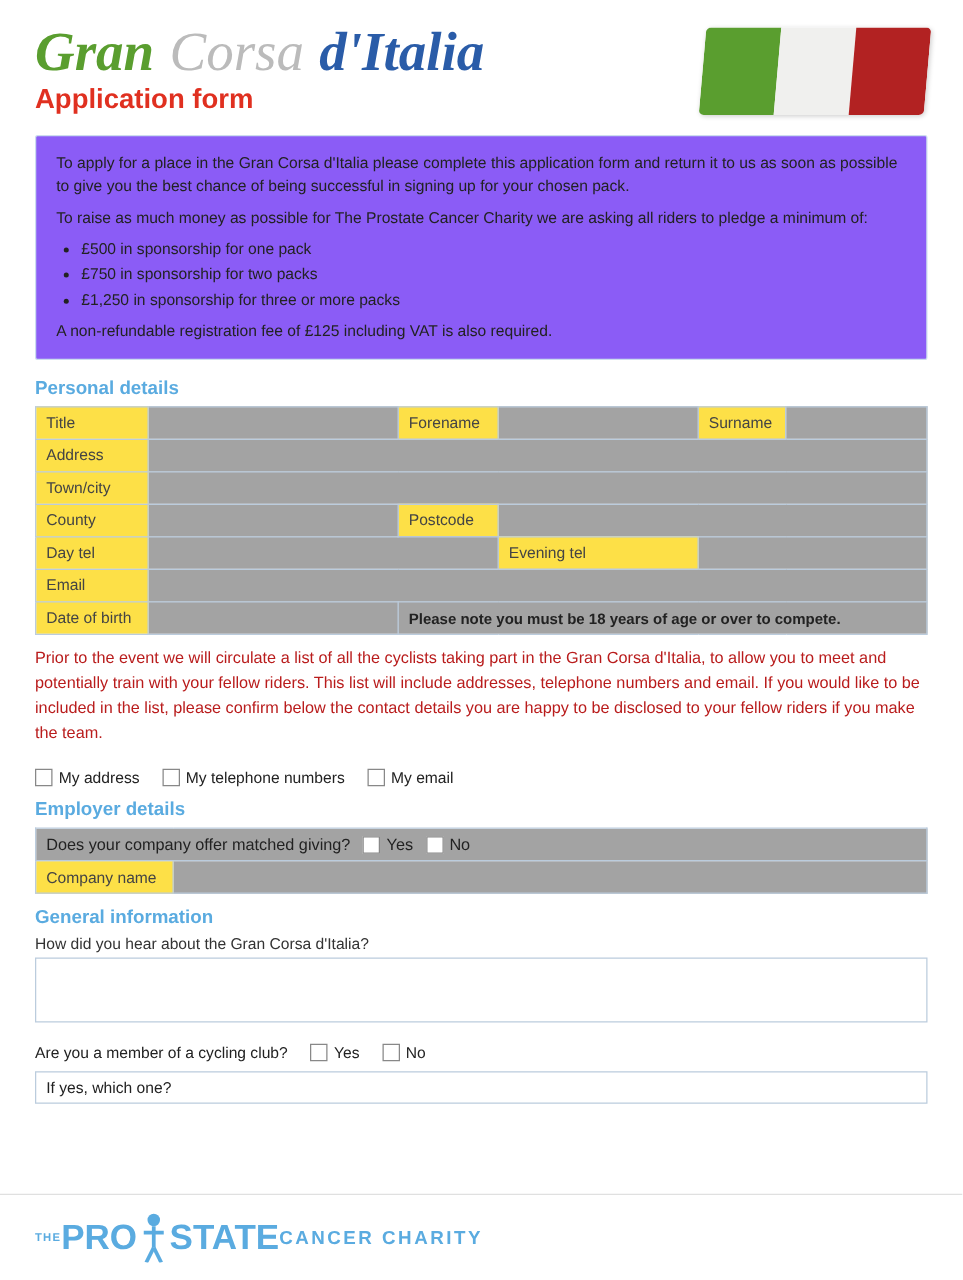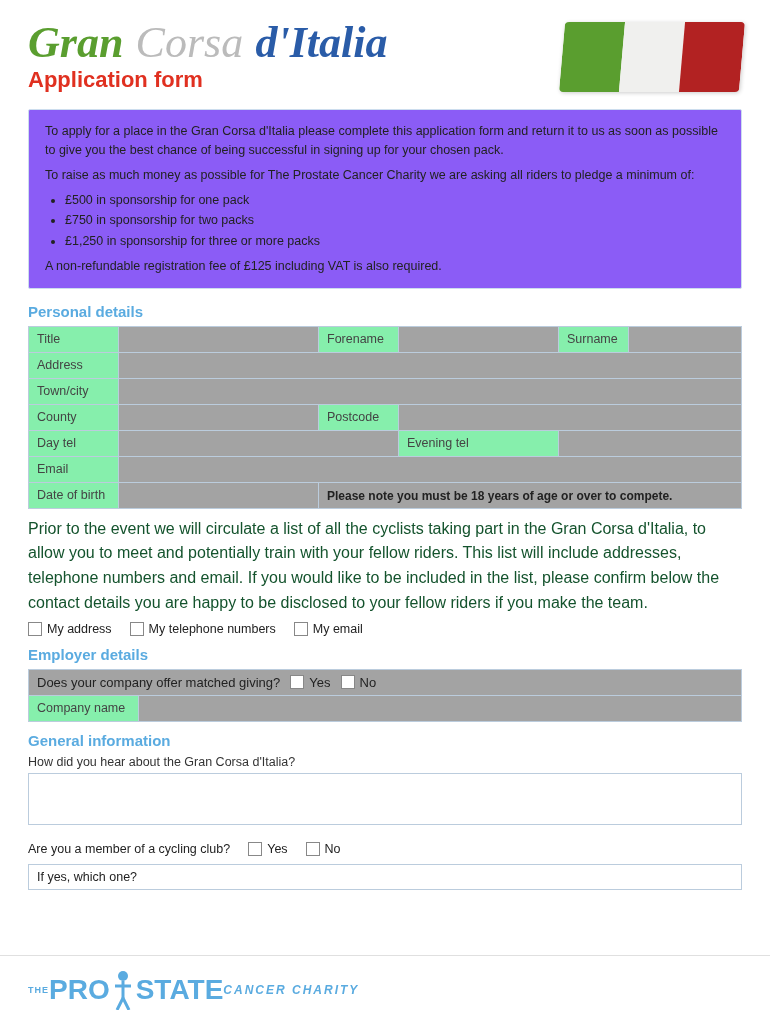--- a/index.html
+++ b/index.html
@@ -111,43 +111,43 @@
       margin-bottom: 2px;
     }
     .personal-grid td {
       border: 1px solid #bcd;
       padding: 5px 8px;
       background: #a3a3a3;
     }
     .personal-grid .label-cell {
       color: #444;
       white-space: nowrap;
-      background: #86efac;
+      background: #fde047;
       font-size: 12.5px;
     }
     .fake-checkbox {
       width: 14px;
       height: 14px;
       border: 1px solid #888;
       background: #fff;
       display: inline-block;
     }
 
     .dob-note {
       font-weight: bold;
       font-size: 12px;
       color: #222;
     }
 
     
     .para-text {
-      font-size: 16px;
+      font-size: 13px;
       line-height: 1.55;
-      margin: 8px 0 6px 0;
-      color: #14532d;
+      margin: 8px 0 19px 0;
+      color: #b91c1c;
     }
 
     
     .confirm-row {
       display: flex;
       align-items: center;
       gap: 18px;
       margin: 6px 0 8px 0;
       font-size: 12.5px;
     }
@@ -224,25 +224,24 @@
       color: #5aabe0;
       font-family: Arial, sans-serif;
     }
     .prostate-text-state {
       font-size: 28px;
       font-weight: bold;
       color: #5aabe0;
       font-family: Arial, sans-serif;
     }
     .prostate-bottom {
-      font-size: 12px;
+      font-size: 15px;
       color: #5aabe0;
       letter-spacing: 2px;
       font-weight: bold;
-      font-style: italic;
     }
   </style>
 </head>
 <body>
 
 <div class="page">
 
   
   <div class="header">
     <div>

